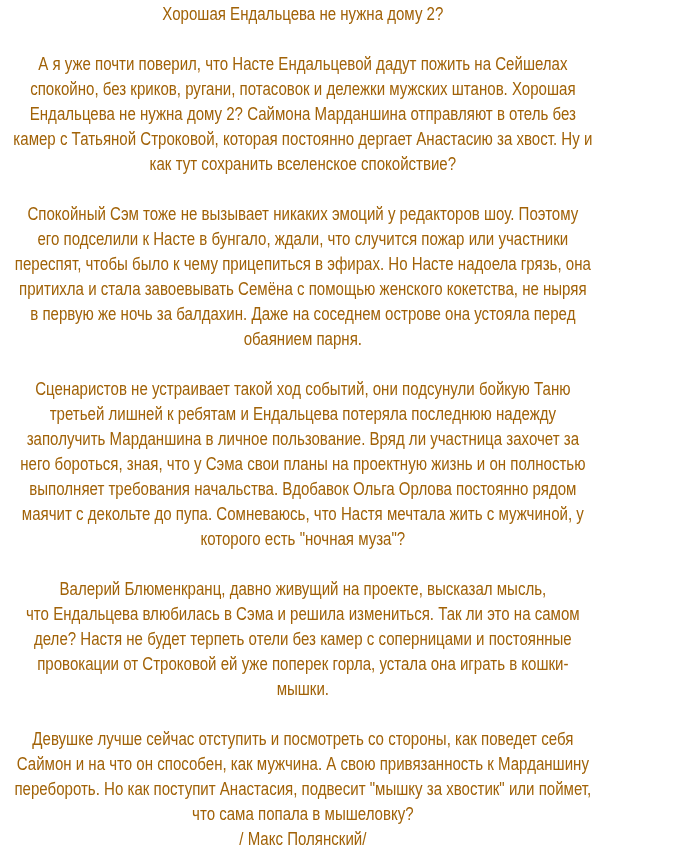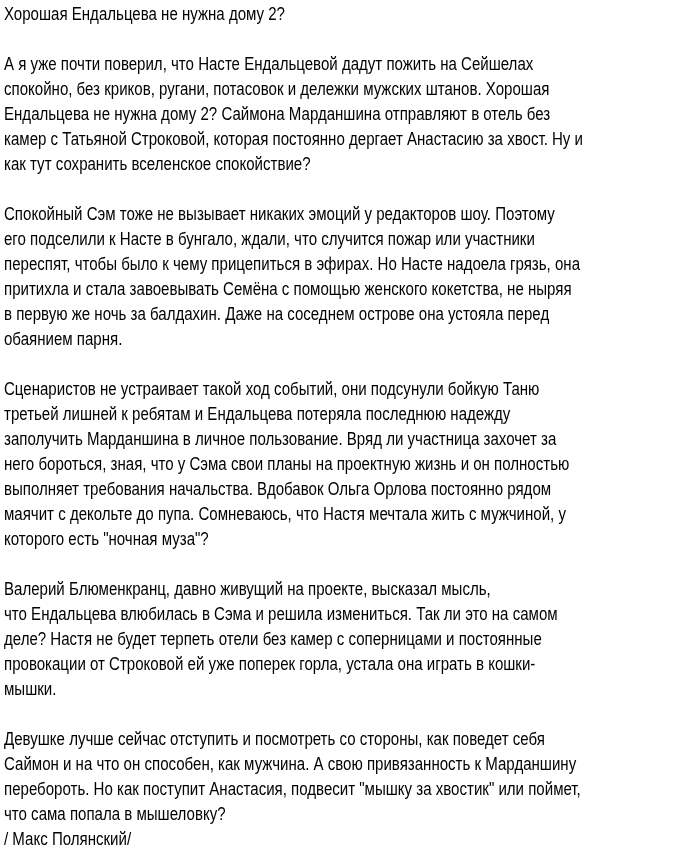--- a/index.html
+++ b/index.html
@@ -1,20 +1,20 @@
 <!DOCTYPE html>
 <html><head>
 <meta charset="utf-8">
 <style>
   html, body { margin: 0; padding: 0; background: #ffffff; }
   body { width: 699px; height: 854px; overflow: hidden; position: relative; }
   .article {
     position: absolute; left: 4px; top: 0; width: 695px;
     font-family: "Liberation Sans", sans-serif;
-    font-size: 17.5px; color: #000000;
+    font-size: 17.5px; color: #a16207; text-align: center;
   }
   .line {
     display: block; height: 25px; line-height: 25px;
     white-space: nowrap;
     transform-origin: left center;
     transform: scaleX(0.86);
   }
   .gap { height: 25px; }
   .title { margin-top: 2px; }
 </style>

